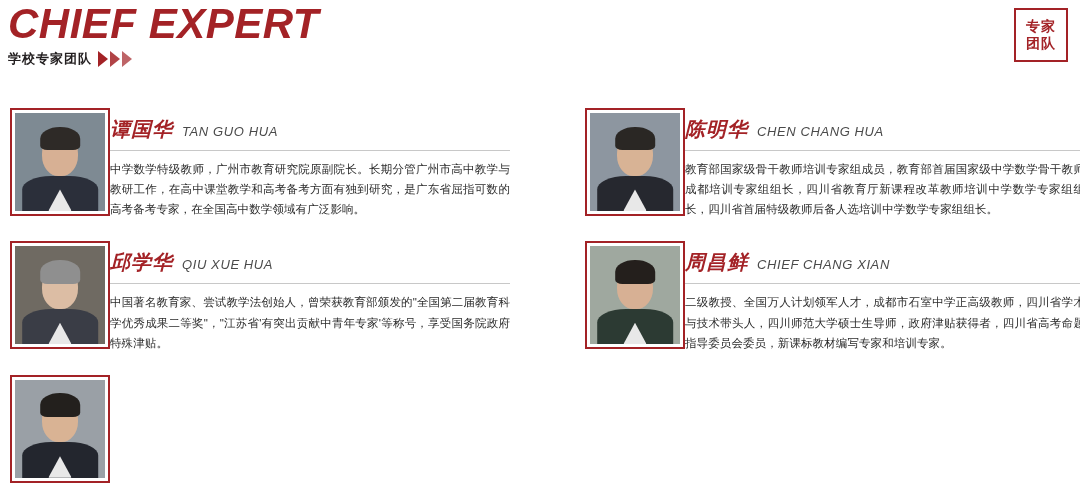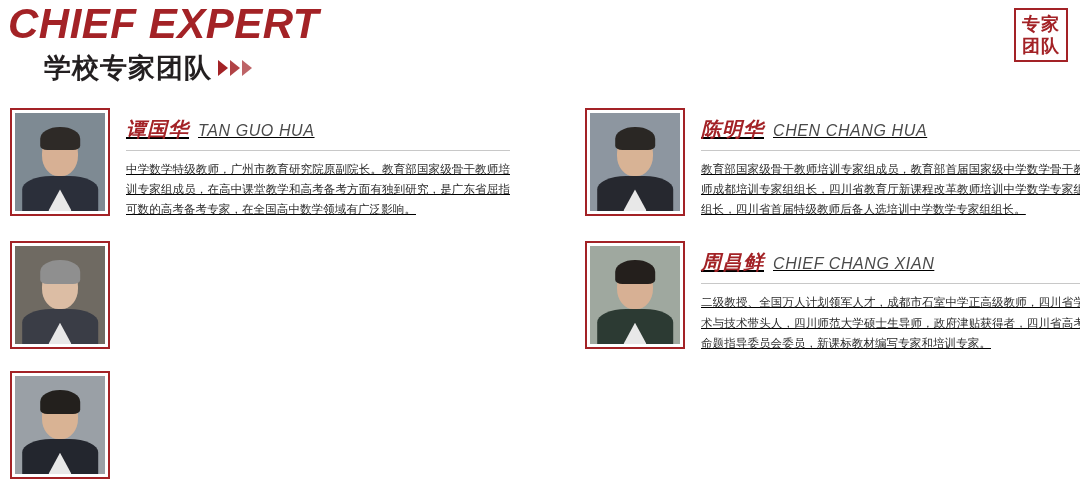--- a/index.html
+++ b/index.html
@@ -38,25 +38,24 @@
     white-space: nowrap;
   }
   .header-sub-row {
     display: flex;
     align-items: center;
     margin-top: 4px;
   }
   .header-sub {
     font-family: "Liberation Sans", sans-serif;
     font-weight: bold;
-    font-size: 27px;
+    font-size: 13px;
     color: #231f20;
     letter-spacing: 1px;
     white-space: nowrap;
-    margin-left: 36px;
   }
   .arrows {
     margin-left: 6px;
     display: flex;
     align-items: center;
     gap: 2px;
   }
   .arrow {
     width: 0;
     height: 0;
@@ -76,21 +75,21 @@
     height: 54px;
     border: 2px solid #a32226;
     background: #ffffff;
     display: flex;
     flex-direction: column;
     align-items: center;
     justify-content: center;
     box-sizing: border-box;
   }
   .badge span {
-    font-size: 18px;
+    font-size: 14px;
     font-weight: bold;
     color: #a32226;
     line-height: 1.25;
     letter-spacing: 1px;
   }
 
   
   .col {
     position: absolute;
     top: 108px;
@@ -160,40 +159,38 @@
     bottom: 0;
     width: 26%;
     height: 22%;
     transform: translateX(-50%);
     background: #e8e8e8;
     clip-path: polygon(50% 0, 100% 100%, 0 100%);
   }
 
   .info {
     flex: 1 1 auto;
-    padding-left: 16px;
     padding-top: 8px;
     min-width: 0;
-    text-decoration: underline;
   }
   .name-row {
     display: flex;
     align-items: baseline;
     gap: 9px;
     white-space: nowrap;
   }
   .name-cn {
     font-size: 20px;
     font-weight: bold;
     font-style: italic;
     color: #a32226;
     letter-spacing: 1px;
   }
   .name-en {
-    font-size: 16px;
+    font-size: 13px;
     font-style: italic;
     color: #4a4a4a;
     letter-spacing: 0.6px;
   }
   .rule {
     height: 1px;
     background: #c8c8c8;
     margin: 7px 0 8px 0;
   }
   .bio {
@@ -237,34 +234,42 @@
           <div class="hair"></div>
           <div class="collar"></div>
         </div>
       </div>
       <div class="info">
         <div class="name-row">
           <span class="name-cn">谭国华</span>
           <span class="name-en">TAN GUO HUA</span>
         </div>
         <div class="rule"></div>
-        <div class="bio">中学数学特级教师，广州市教育研究院原副院长。教育部国家级骨干教师培训专家组成员，在高中课堂教学和高考备考方面有独到研究，是广东省屈指可数的高考备考专家，在全国高中数学领域有广泛影响。</div>
+        <div class="bio">中学数学特级教师，广州市教育研究院原副院长。长期分管广州市高中教学与教研工作，在高中课堂教学和高考备考方面有独到研究，是广东省屈指可数的高考备考专家，在全国高中数学领域有广泛影响。</div>
       </div>
     </div>
 
     <div class="expert">
       <div class="photo-frame">
         <div class="photo">
           <div class="bg" style="background:#6f6a62"></div>
           <div class="body" style="background:#3a3d46"></div>
           <div class="head" style="background:#dcbda4"></div>
           <div class="hair" style="background:#8f8f8f"></div>
           <div class="collar"></div>
         </div>
       </div>
+      <div class="info">
+        <div class="name-row">
+          <span class="name-cn">邱学华</span>
+          <span class="name-en">QIU XUE HUA</span>
+        </div>
+        <div class="rule"></div>
+        <div class="bio">中国著名教育家、尝试教学法创始人，曾荣获教育部颁发的"全国第二届教育科学优秀成果二等奖"，"江苏省'有突出贡献中青年专家'等称号，享受国务院政府特殊津贴。</div>
+      </div>
     </div>
 
     <div class="expert">
       <div class="photo-frame">
         <div class="photo">
           <div class="bg" style="background:#9aa0a6"></div>
           <div class="body" style="background:#23262e"></div>
           <div class="head" style="background:#d9b394"></div>
           <div class="hair" style="background:#23201d"></div>
           <div class="collar"></div>

